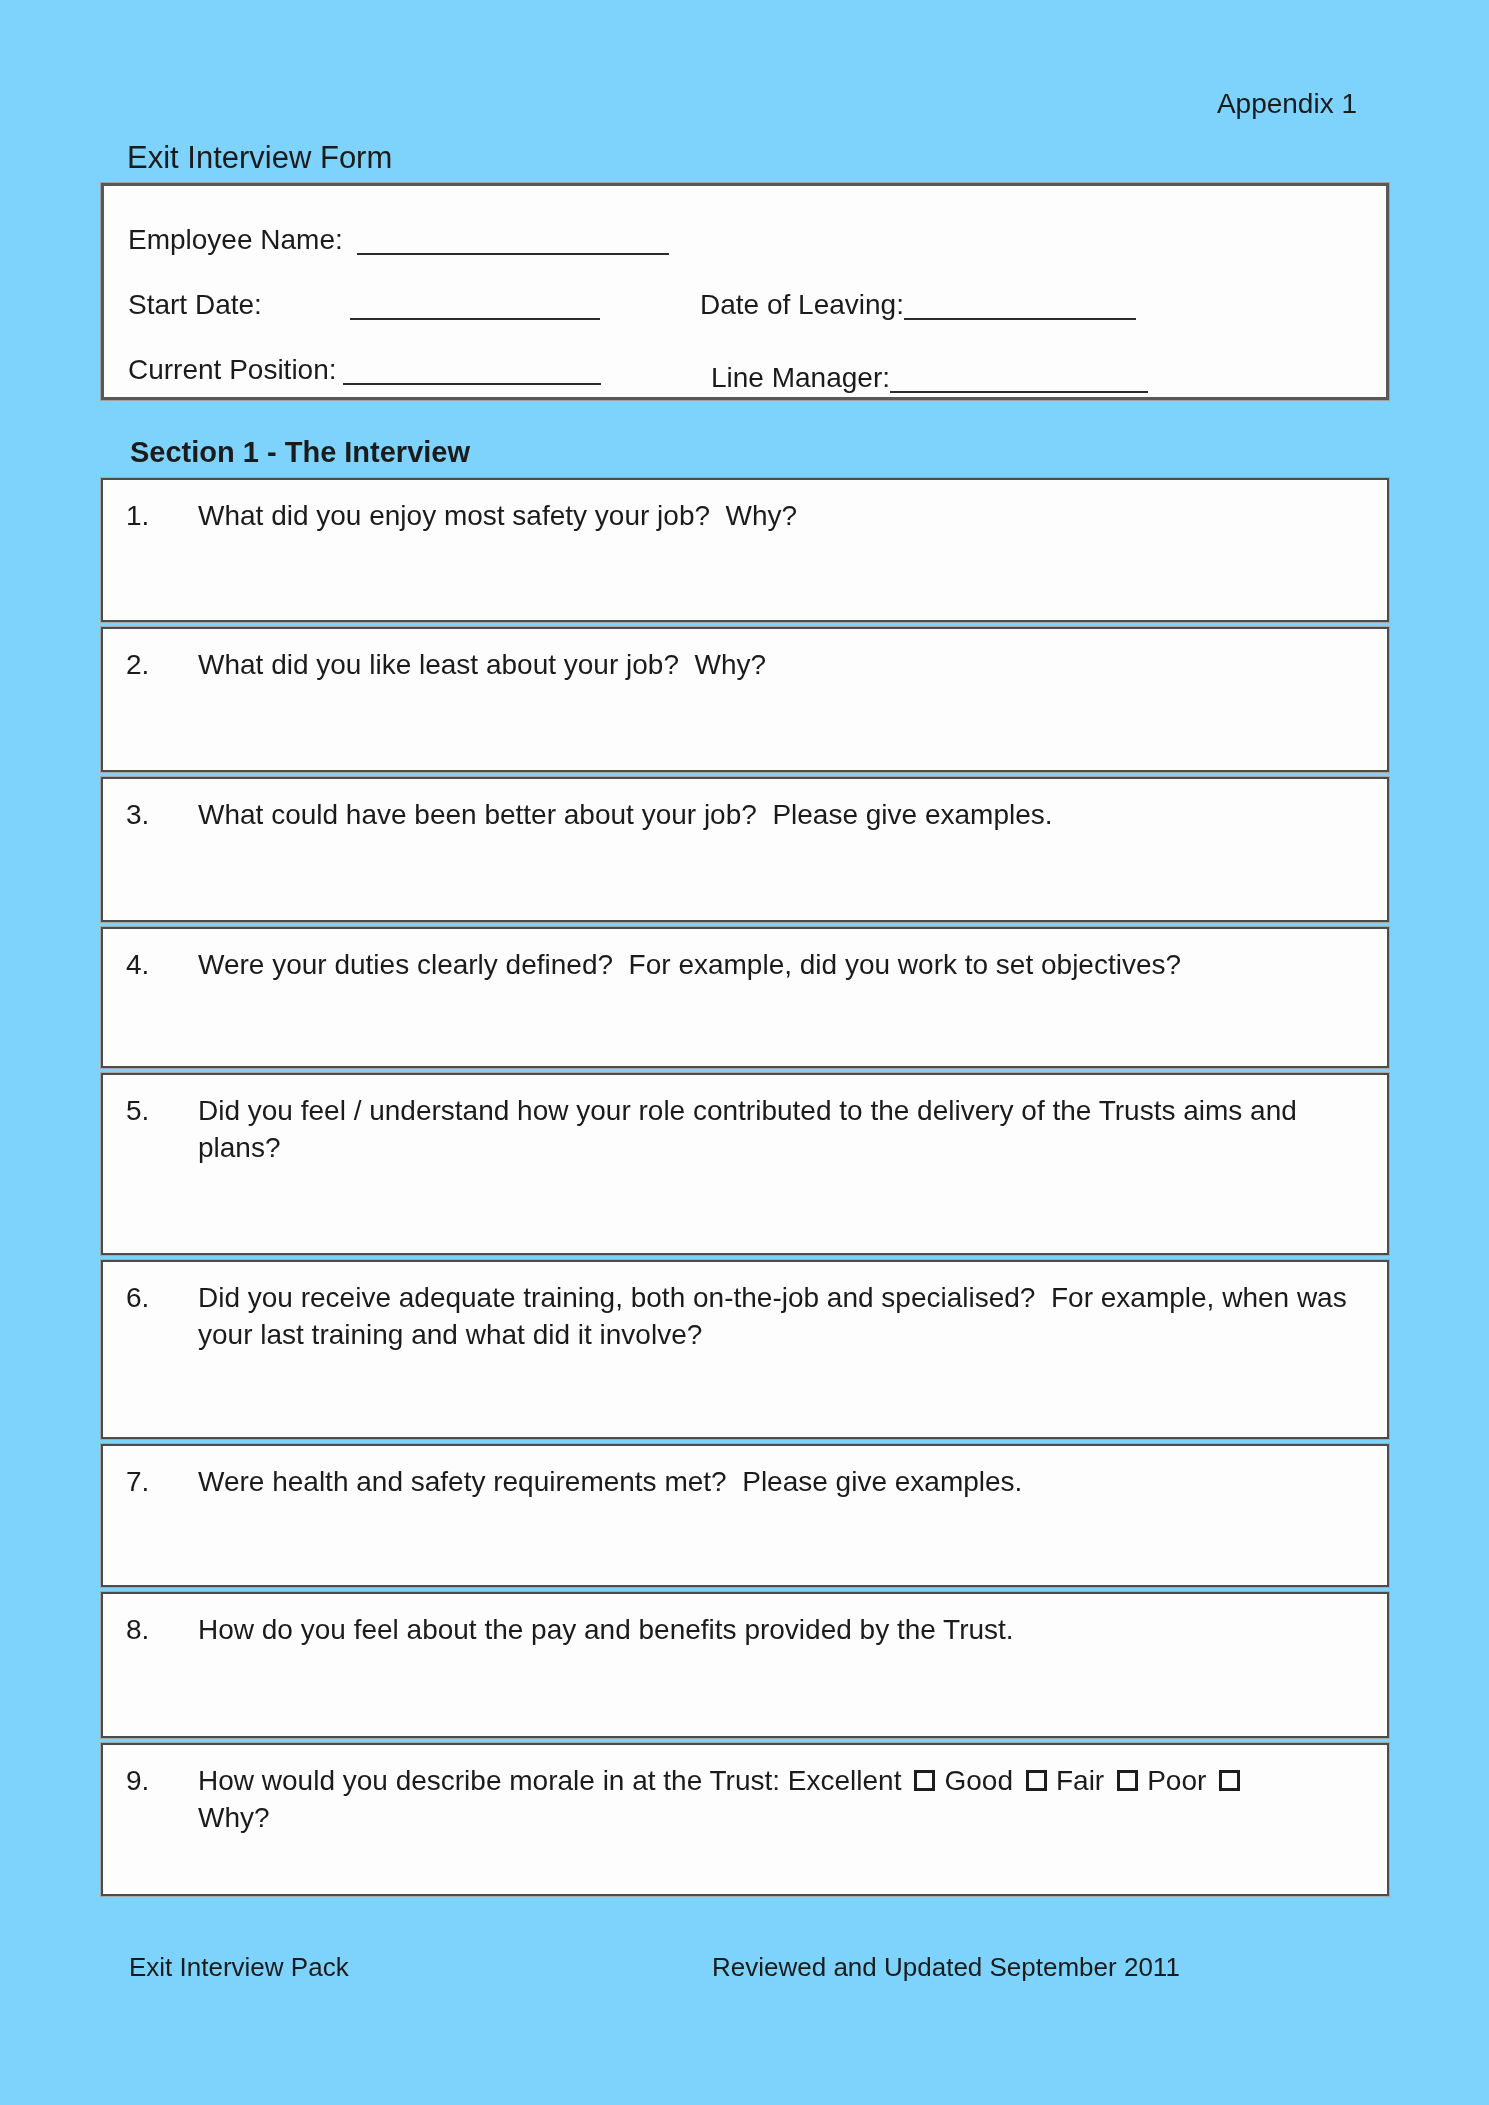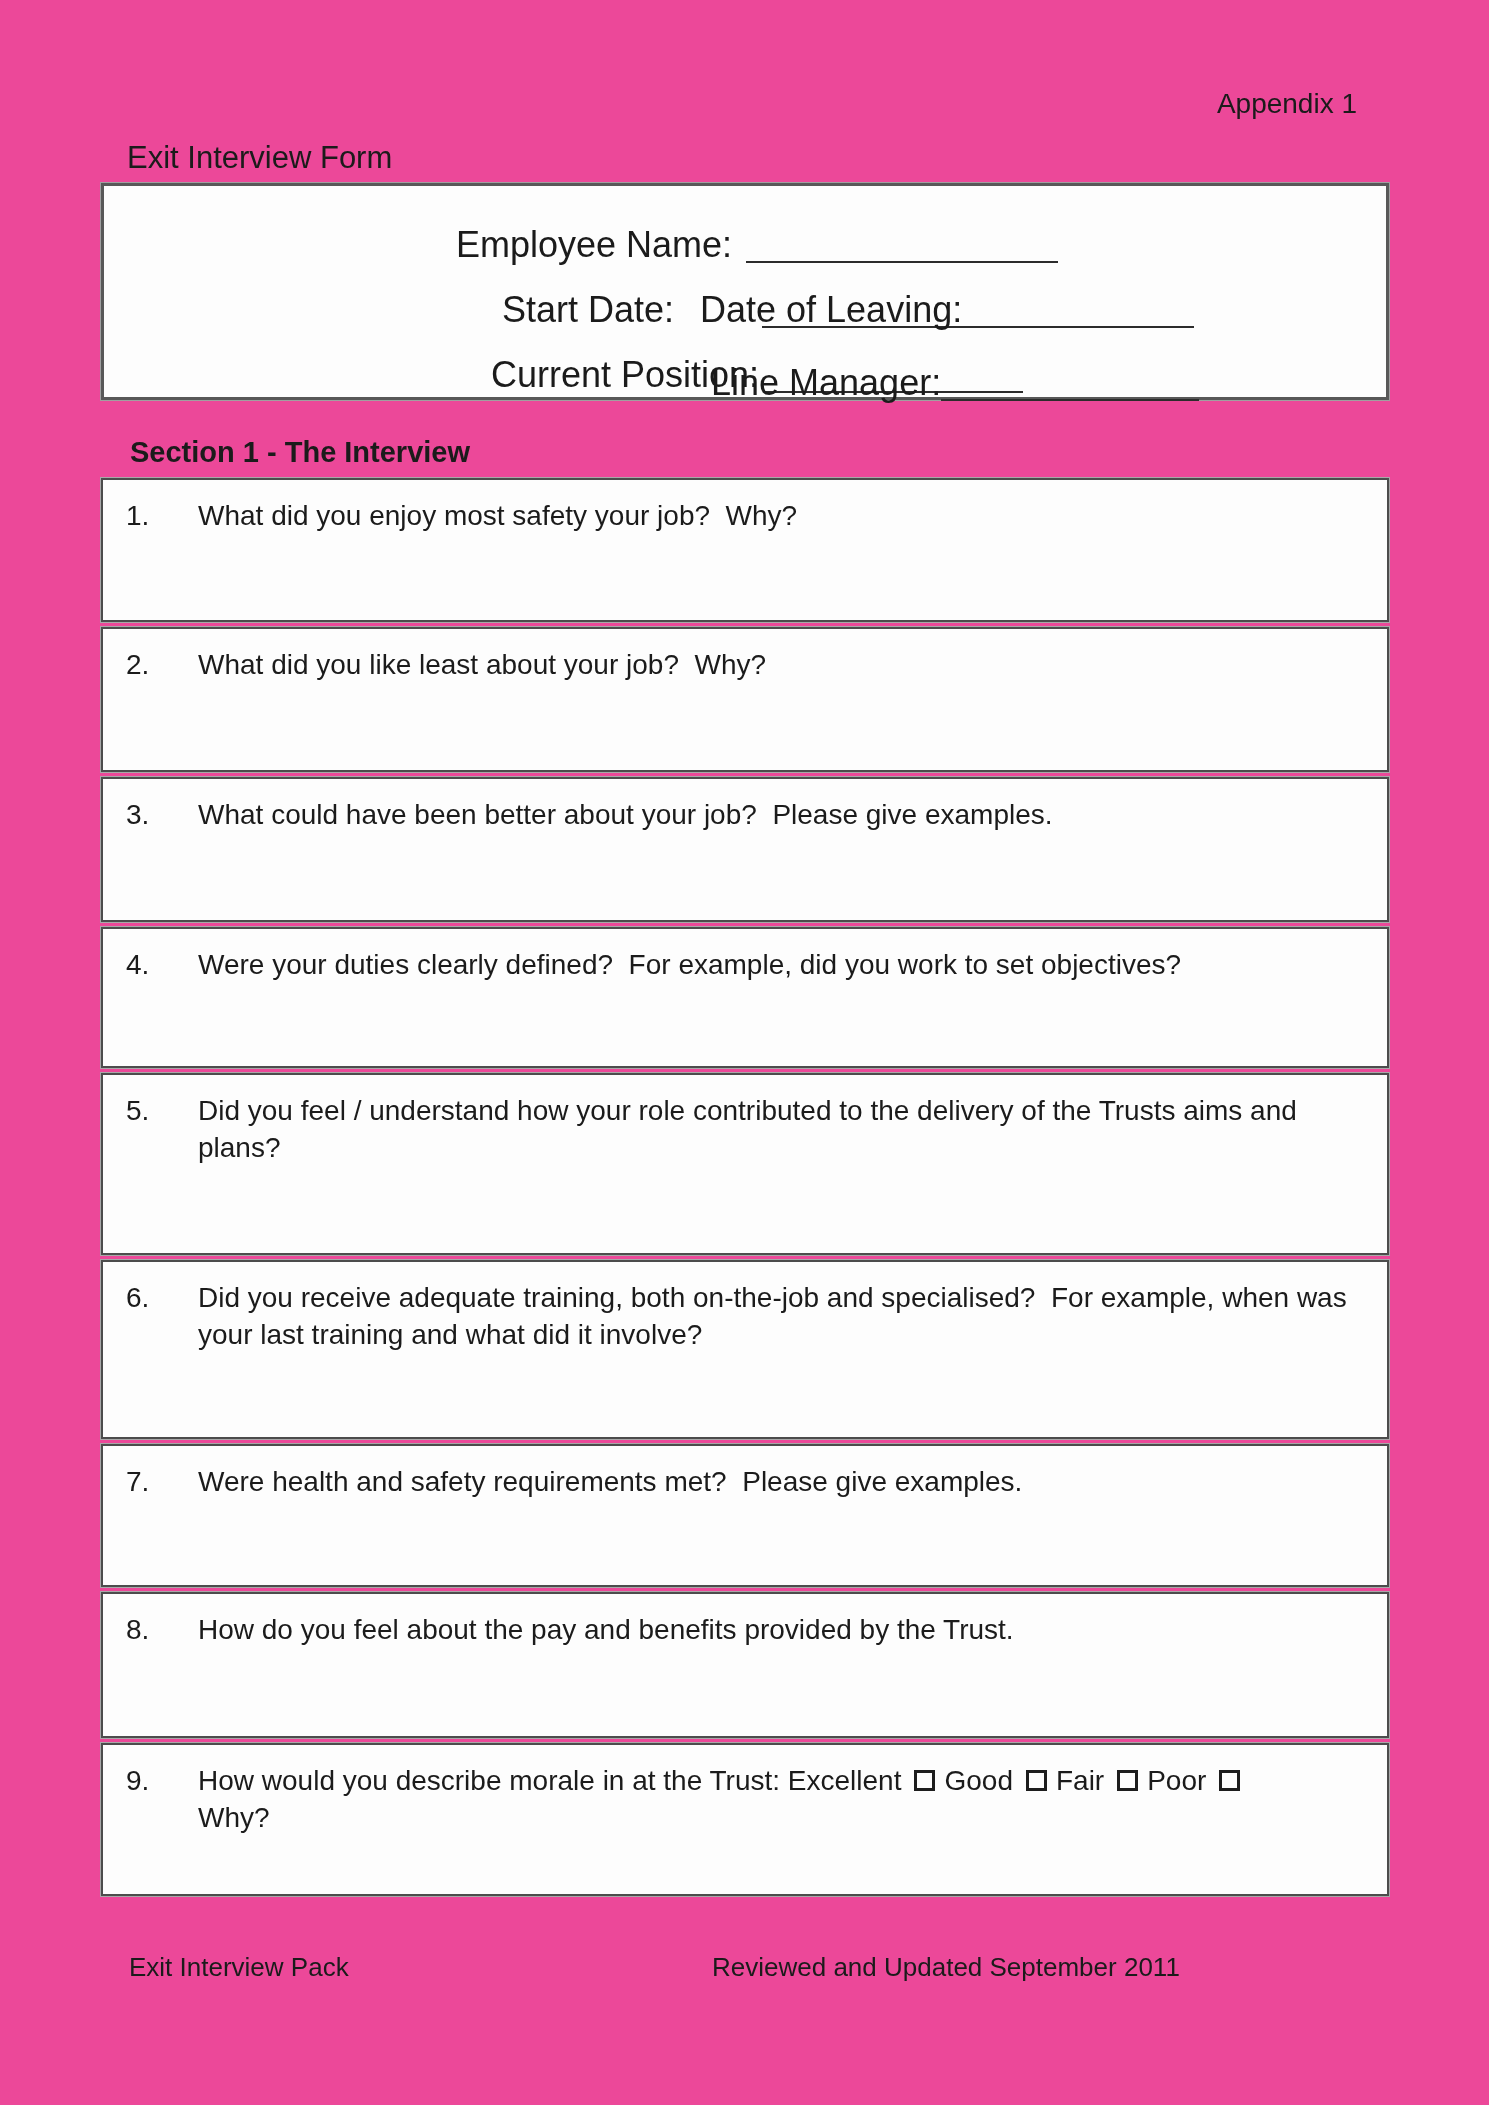--- a/index.html
+++ b/index.html
@@ -1,20 +1,20 @@
 <!DOCTYPE html>
 <html><head>
 <meta charset="utf-8">
 <style>
   html, body { margin: 0; padding: 0; background: #e8e8e8; }
   .page {
     position: relative;
     width: 1489px;
     height: 2105px;
-    background: #ec4899;
+    background: #7dd3fc;
     font-family: "Liberation Sans", sans-serif;
     color: #1b1b1b;
     overflow: hidden;
   }
   .appendix {
     position: absolute;
     top: 88px;
     right: 132px;
     font-size: 28px;
   }
@@ -29,22 +29,21 @@
     position: absolute;
     top: 183px;
     left: 101px;
     width: 1288px;
     height: 217px;
     box-sizing: border-box;
     border: 3px solid #585858;
     outline: 1px solid #a0a0a0;
     background: #fdfdfd;
     padding: 38px 0 0 24px;
-    font-size: 36px;
-    text-align: center;
+    font-size: 28px;
   }
   .ibrow { position: relative; height: 65px; white-space: nowrap; }
   .blank {
     display: inline-block;
     border-bottom: 2px solid #2c2c2c;
     height: 28px;
     vertical-align: -6px;
   }
   .col2 { position: absolute; top: 0; }
   .ibrow-2 .col2 { left: 572px; }

